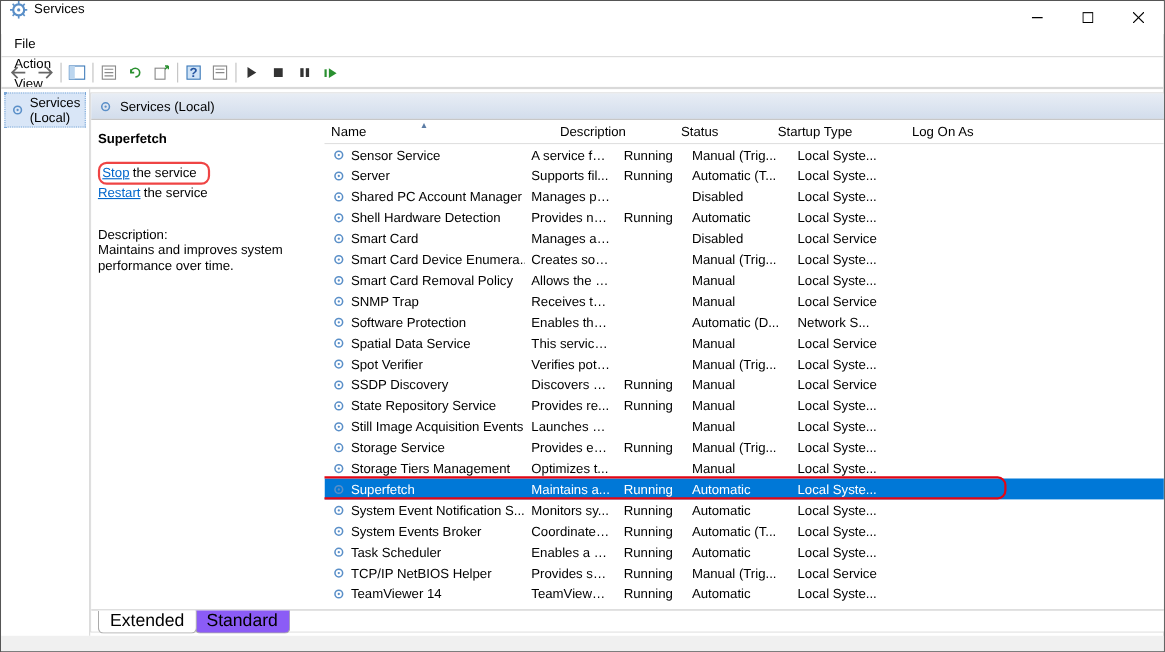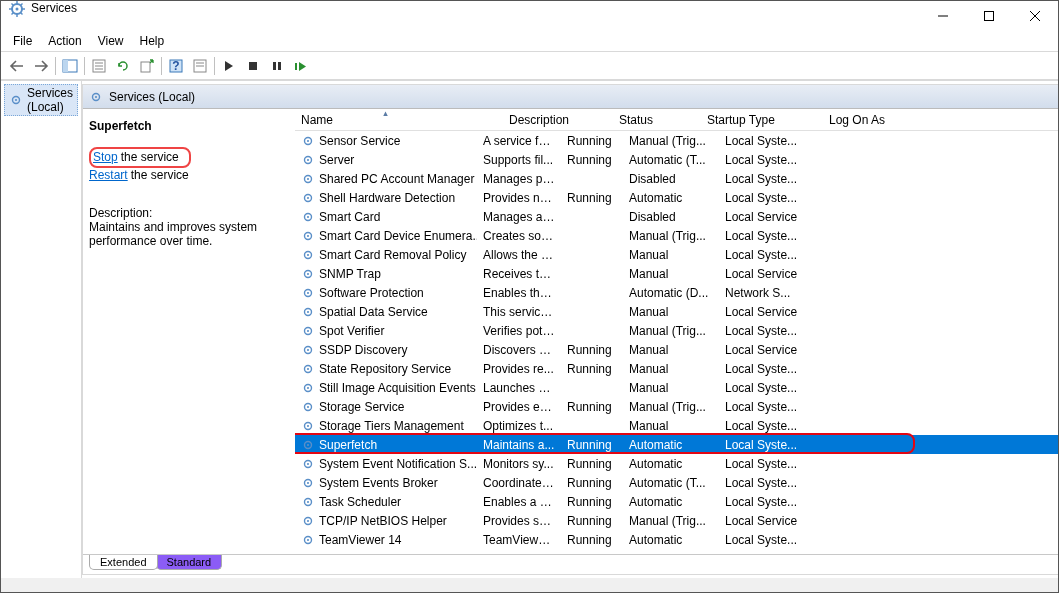--- a/index.html
+++ b/index.html
@@ -6,21 +6,21 @@
 body { background: #fff; width: 1059px; height: 593px; overflow: hidden; border: 1px solid #555; display: flex; flex-direction: column; }
 
 
 .titlebar { height: 30px; display: flex; padding: 0 0 0 8px; background: #fff; }
 .titlebar .app-icon { width: 16px; height: 16px; margin-right: 6px; }
 .titlebar .title { flex: 1; font-size: 12px; }
 .titlebar .win-controls { display: flex; height: 100%; }
 .titlebar .win-btn { width: 46px; display: flex; align-items: center; justify-content: center; cursor: default; }
 
 
-.menubar { height: 20px; display: flex; align-items: stretch; padding: 0 4px; }
+.menubar { height: 20px; display: flex; align-items: stretch; padding: 0 4px; flex-direction: column; }
 .menubar .menu-item { padding: 2px 8px; display:flex; align-items:center; }
 .sep-line { height:1px; background:#d9d9d9; }
 
 
 .toolbar { height: 28px; display: flex; align-items: center; padding: 2px 4px; gap: 0; border-bottom: 1px solid #d9d9d9; }
 .toolbar .tbbtn { width: 24px; height: 22px; display: flex; align-items: center; justify-content: center; border: 1px solid transparent; }
 .toolbar .sep { width: 1px; height: 18px; background: #c0c0c0; margin: 0 2px; }
 
 
 .main { flex: 1; display: flex; border-top: 1px solid #d9d9d9; min-height:0; }
@@ -60,21 +60,21 @@
 .col-logon { width: 240px; }
 
 
 .vscrollbar { width:17px; background:#f0f0f0; display:flex; flex-direction:column; border-left:1px solid #ddd; }
 .vscrollbar .arrow { height:17px; display:flex; align-items:center; justify-content:center; font-size:9px; color:#606060; }
 .vscrollbar .track { flex:1; position:relative; }
 .vscrollbar .thumb { position:absolute; left:2px; right:2px; background:#c2c3c9; border-radius:2px; }
 
 
 .bottom-tabs { height: 20px; display: flex; align-items: flex-start; padding-left: 6px; border-top:1px solid #c8c8c8; background:#fff; }
-.bottom-tabs .tab { border: 1px solid #aaa; border-top:none; border-radius:0 0 5px 5px; padding: 1px 10px; margin-right:-2px; background:#fff; font-size:11px; cursor:default; position:relative; }
+.bottom-tabs .tab { border: 1px solid #aaa; border-top:none; border-radius:0 0 5px 5px; padding: 1px 10px; margin-right:-2px; background:#fff; font-size:16px; cursor:default; position:relative; }
 .bottom-tabs .tab.active { background:#fff; z-index:1; }
 .bottom-tabs .tab:not(.active) { background:#8b5cf6; }
 
 
 .statusbar { height: 14px; background:#f0f0f0; }
 
 
 .gear-icon svg { display:block; }
 
 </style>

